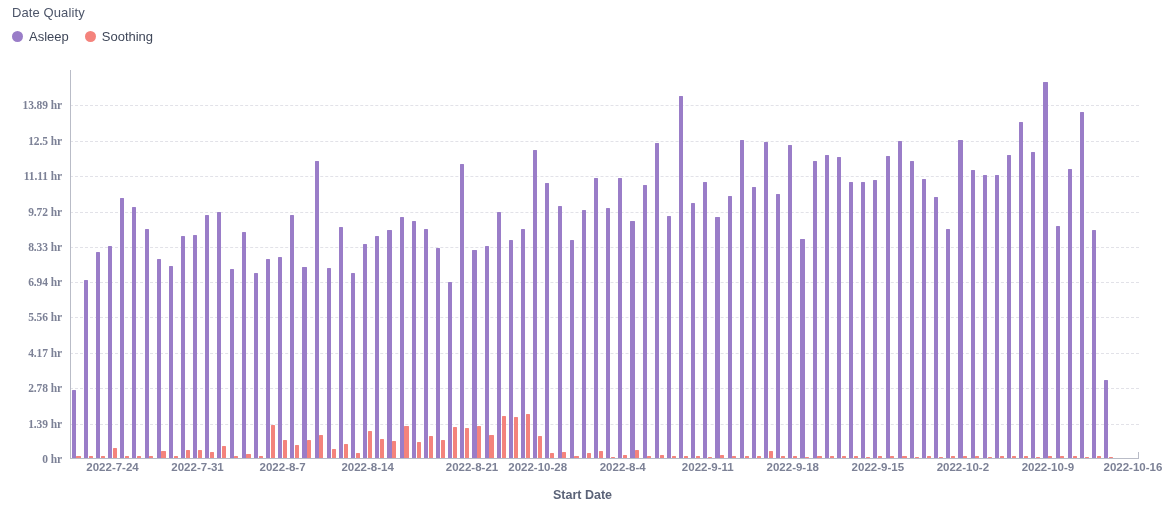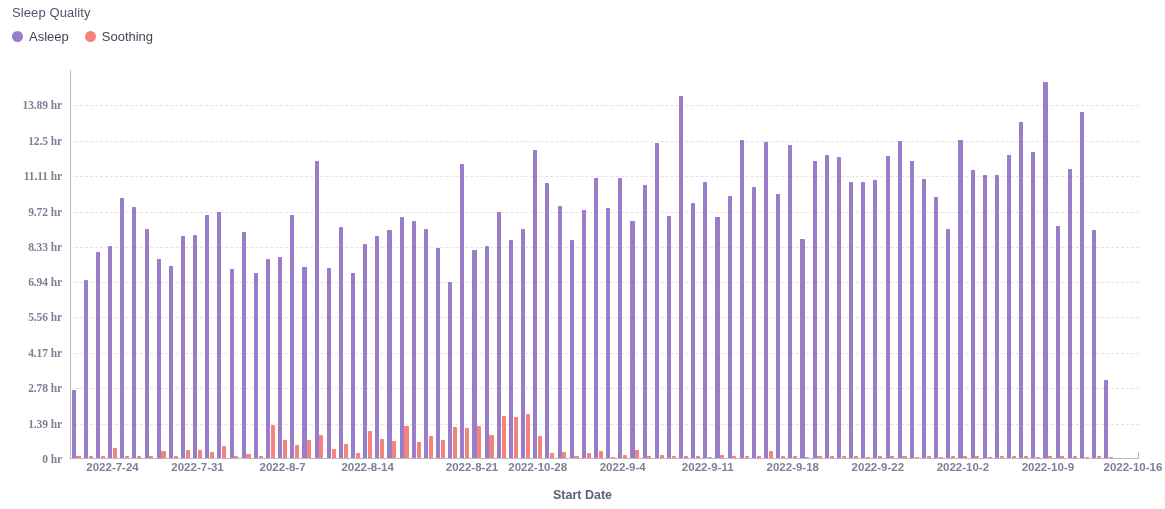--- a/index.html
+++ b/index.html
@@ -71,21 +71,21 @@
   .xtitle{
     position:absolute;left:0;right:0;top:488px;
     text-align:center;font-size:12.5px;color:#5b6378;font-weight:700;
   }
 </style>
 </head>
 <body>
 
 <div class="wrap">
 
-  <div class="chart-title">Sleep Quality</div>
+  <div class="chart-title">Date Quality</div>
 
   <div class="legend">
     <div class="legend-item">
       <span class="legend-dot" style="background: rgb(154, 125, 200);"></span>
       <span class="legend-label">Asleep</span>
     </div>
     <div class="legend-item">
       <span class="legend-dot" style="background: rgb(244, 131, 124);"></span>
       <span class="legend-label">Soothing</span>
     </div>
@@ -298,23 +298,23 @@
     <div class="axis-right-cap"></div>
   </div>
 
   <div class="xticks" id="xticks">
       <div class="xtick" style="left: 42.517px;">2022-7-24</div>
       <div class="xtick" style="left: 127.551px;">2022-7-31</div>
       <div class="xtick" style="left: 212.585px;">2022-8-7</div>
       <div class="xtick" style="left: 297.619px;">2022-8-14</div>
       <div class="xtick" style="left: 402px;">2022-8-21</div>
       <div class="xtick" style="left: 467.688px;">2022-10-28</div>
-      <div class="xtick" style="left: 552.722px;">2022-9-4</div>
+      <div class="xtick" style="left: 552.722px;">2022-8-4</div>
       <div class="xtick" style="left: 637.756px;">2022-9-11</div>
       <div class="xtick" style="left: 722.79px;">2022-9-18</div>
-      <div class="xtick" style="left: 807.824px;">2022-9-22</div>
+      <div class="xtick" style="left: 807.824px;">2022-9-15</div>
       <div class="xtick" style="left: 892.858px;">2022-10-2</div>
       <div class="xtick" style="left: 977.892px;">2022-10-9</div>
       <div class="xtick" style="left: 1062.93px;">2022-10-16</div>
     </div>
   <div class="xtitle">Start Date</div>
 
 </div>
 
 </body></html>

